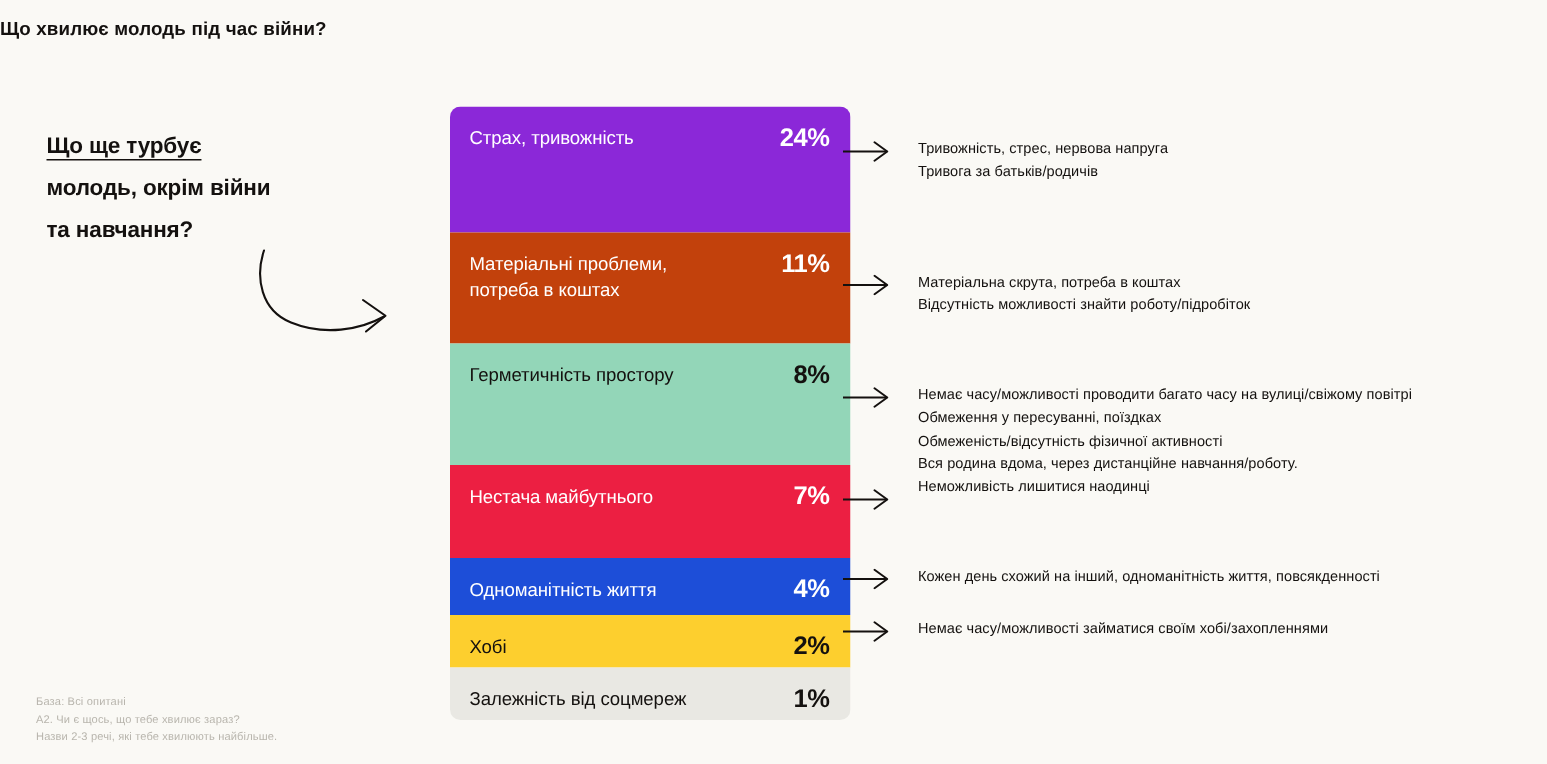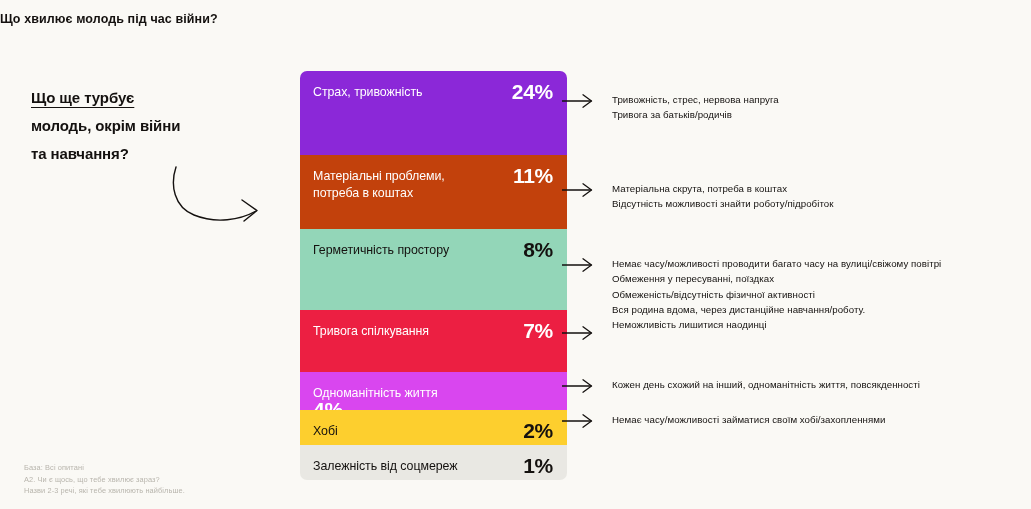--- a/index.html
+++ b/index.html
@@ -79,21 +79,21 @@
     padding: 13px 14px 0 13px;
   }
   .bar-label {
     font-size: 12.4px;
     line-height: 17px;
     font-weight: 400;
     max-width: 168px;
     letter-spacing: -0.05px;
   }
   .bar-value {
-    font-size: 21px;
+    font-size: 17px;
     line-height: 18px;
     font-weight: 700;
     letter-spacing: -0.3px;
     margin-top: -1px;
     white-space: nowrap;
   }
 
   
   .annotations {
     position: absolute;
@@ -167,25 +167,25 @@
       <div class="bar-value">11%</div>
     </div>
     <div class="bar-row" style="background: rgb(147, 214, 184); color: rgb(20, 17, 15); height: 81px;">
       <div class="bar-label">
         <div>Герметичність простору</div>
       </div>
       <div class="bar-value">8%</div>
     </div>
     <div class="bar-row" style="background: rgb(236, 31, 66); color: rgb(255, 255, 255); height: 62px;">
       <div class="bar-label">
-        <div>Тривога спілкування</div>
+        <div>Нестача майбутнього</div>
       </div>
       <div class="bar-value">7%</div>
     </div>
-    <div class="bar-row" style="background: #d946ef; color: rgb(255, 255, 255); height: 38px; flex-direction: column;">
+    <div class="bar-row" style="background: #1d4ed8; color: rgb(255, 255, 255); height: 38px;">
       <div class="bar-label">
         <div>Одноманітність життя</div>
       </div>
       <div class="bar-value">4%</div>
     </div>
     <div class="bar-row" style="background: rgb(253, 207, 46); color: rgb(20, 17, 15); height: 35px; gap: 16px;">
       <div class="bar-label">
         <div>Хобі</div>
       </div>
       <div class="bar-value">2%</div>

